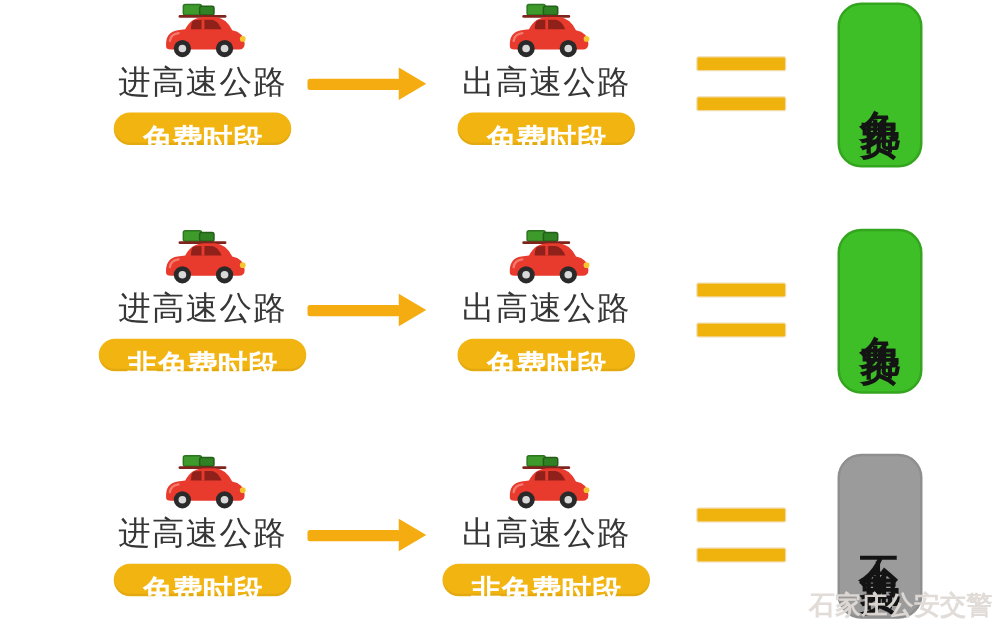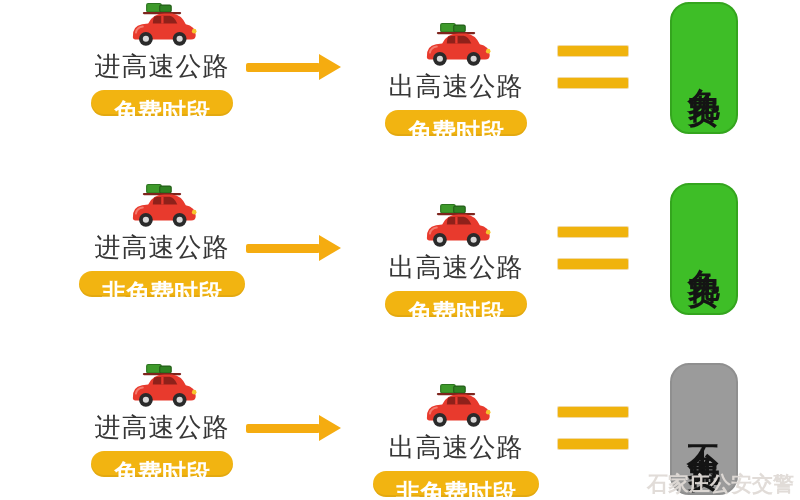--- a/index.html
+++ b/index.html
@@ -12,21 +12,21 @@
   .row{position:absolute;left:0;width:800px;height:134px;}
   .row1{top:2px;}
   .row2{top:183px;}
   .row3{top:363px;}
 
   .station{
     position:absolute;top:0;width:200px;height:134px;
     display:flex;flex-direction:column;align-items:center;
   }
   .station.enter{left:62px;}
-  .station.exit{left:356px;justify-content:flex-end;}
+  .station.exit{left:337px;}
 
   .car{width:86px;height:46px;display:block;flex:0 0 auto;}
 
   .hw-label{
     margin-top:2px;height:32px;line-height:32px;
     font-size:26px;font-weight:400;color:#363636;
     letter-spacing:1px;white-space:nowrap;
   }
   .pill{
     margin-top:8px;height:26px;line-height:44px;

